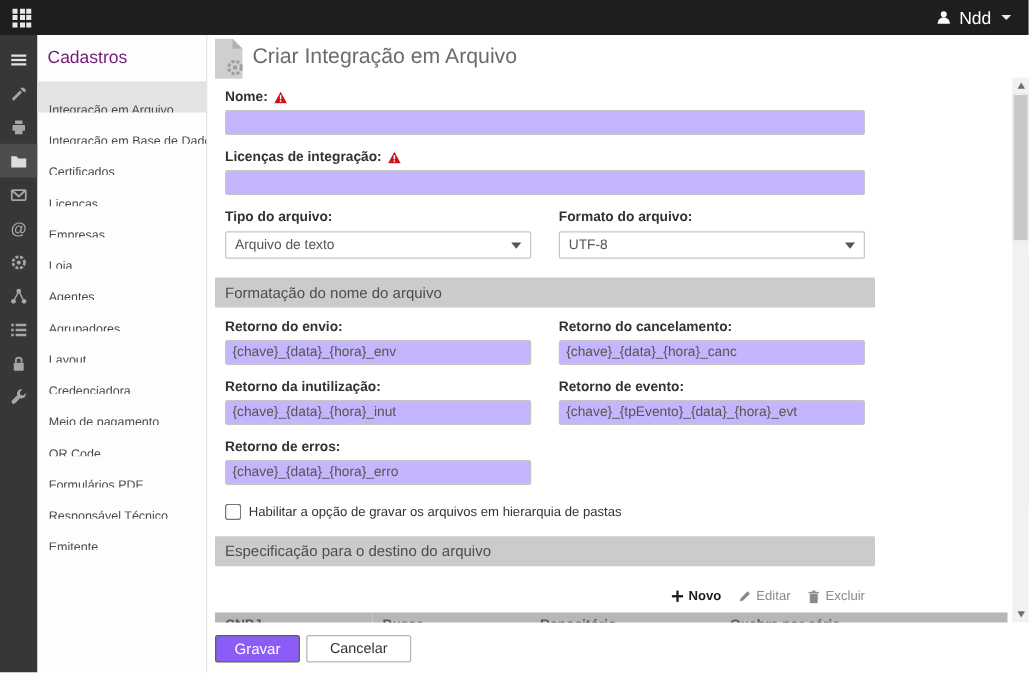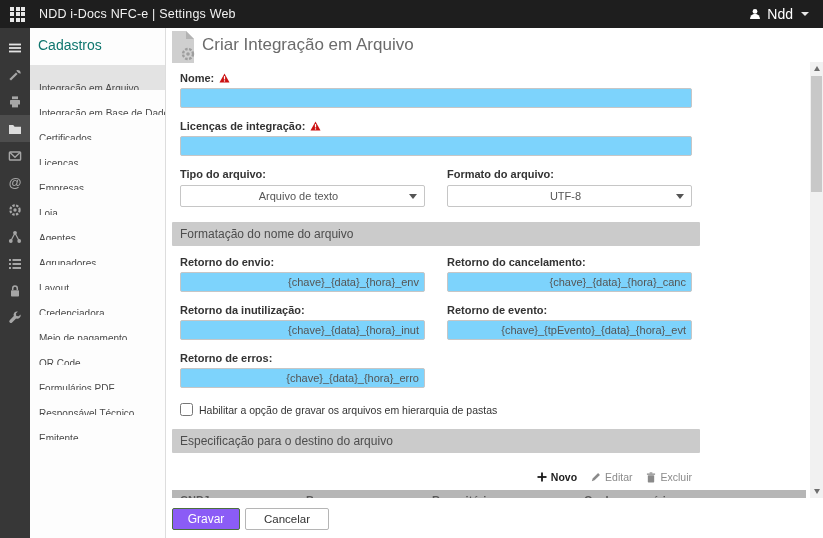--- a/index.html
+++ b/index.html
@@ -28,21 +28,21 @@
 
   
   .rail { width: 30px; background: #373737; padding-top: 6px; flex-shrink: 0; }
   .rail-item { height: 27px; display: flex; align-items: center; justify-content: center; color: #a6a6a6; cursor: pointer; }
   .rail-item.first { color: #e2e2e2; }
   .rail-item.active { background: #4d4d4d; color: #ddd; }
   .at-glyph { font-size: 13px; font-weight: bold; line-height: 1; }
 
   
   .sidebar { width: 136px; background: #fdfdfd; border-right: 1px solid #ddd; flex-shrink: 0; }
-  .sidebar-header { font-size: 14px; color: #0f766e; padding: 9px 8px 12px 8px; }
+  .sidebar-header { font-size: 14px; color: #701a75; padding: 9px 8px 12px 8px; }
   .nav-item {
     font-size: 10px; color: #4a4a4a; line-height: 25px; height: 25px;
     padding: 11px 4px 0 9px; white-space: nowrap; overflow: hidden; cursor: pointer;
   }
   .nav-item.active { background: #e3e3e3; }
 
   
   .main { flex: 1; display: flex; flex-direction: column; background: #fff; position: relative; }
   .main-header { height: 34px; display: flex; align-items: center; padding-left: 2px; }
   .doc-icon { margin-top: 4px; flex-shrink: 0; }
@@ -51,31 +51,31 @@
   .content-wrap { flex: 1; position: relative; overflow: hidden; }
   .content { padding: 4px 0 0 6px; width: 534px; }
 
   .lbl-row { display: flex; align-items: center; gap: 5px; margin: 6px 8px 0 8px; }
   label.f-label { font-size: 11px; font-weight: bold; color: #333; }
   .warn-icon { display: inline-flex; }
 
   input.text {
     display: block; width: 512px; height: 20px; margin: 4px 8px 0 8px;
     border: 1px solid #c6c6c6; border-radius: 2px; padding: 0 5px;
-    font-family: "Liberation Sans", sans-serif; font-size: 11px; color: #555; background: #7dd3fc; text-align: right;
+    font-family: "Liberation Sans", sans-serif; font-size: 11px; color: #555; background: #c4b5fd;
   }
   .grid2 { display: grid; grid-template-columns: 245px 245px; column-gap: 22px; margin: 0 8px; }
   .grid2 .f-label { display: block; margin-top: 12px; }
   .grid2 input.text { width: 100%; margin: 4px 0 0 0; }
 
   .select {
     margin-top: 5px; height: 22px; border: 1px solid #c6c6c6; border-radius: 2px;
     display: flex; align-items: center; padding: 0 7px; cursor: pointer; background: #fff;
   }
-  .select-value { flex: 1; font-size: 11px; color: #555; text-align: center; }
+  .select-value { flex: 1; font-size: 11px; color: #555; }
   .select-caret { width: 0; height: 0; border-left: 4px solid transparent; border-right: 4px solid transparent; border-top: 5px solid #555; }
 
   .section-bar {
     margin-top: 15px; background: #cbcbcb; color: #4d4d4d;
     font-size: 12px; padding: 5px 8px; border-radius: 1px;
   }
 
   .check-row { display: flex; align-items: center; gap: 6px; margin: 15px 8px 0 8px; }
   .check-row input { width: 13px; height: 13px; margin: 0; }
   .check-label { font-size: 10.5px; color: #333; }
@@ -123,21 +123,20 @@
     <i></i>
       <i></i>
       <i></i>
       <i></i>
       <i></i>
       <i></i>
       <i></i>
       <i></i>
       <i></i>
   </span>
-  <span class="app-title">NDD i-Docs NFC-e | Settings Web</span>
   <span class="topbar-spacer"></span>
   <div class="user-menu">
     <span>
       <svg width="12" height="12" viewBox="0 0 12 12" fill="#fff">
           <circle cx="6" cy="3.4" r="2.4"></circle>
           <path d="M1 11 a5 5.2 0 0 1 10 0z"></path>
         </svg>
     </span>
     <span class="user-name">Ndd</span>
     <span class="caret-down"></span>

